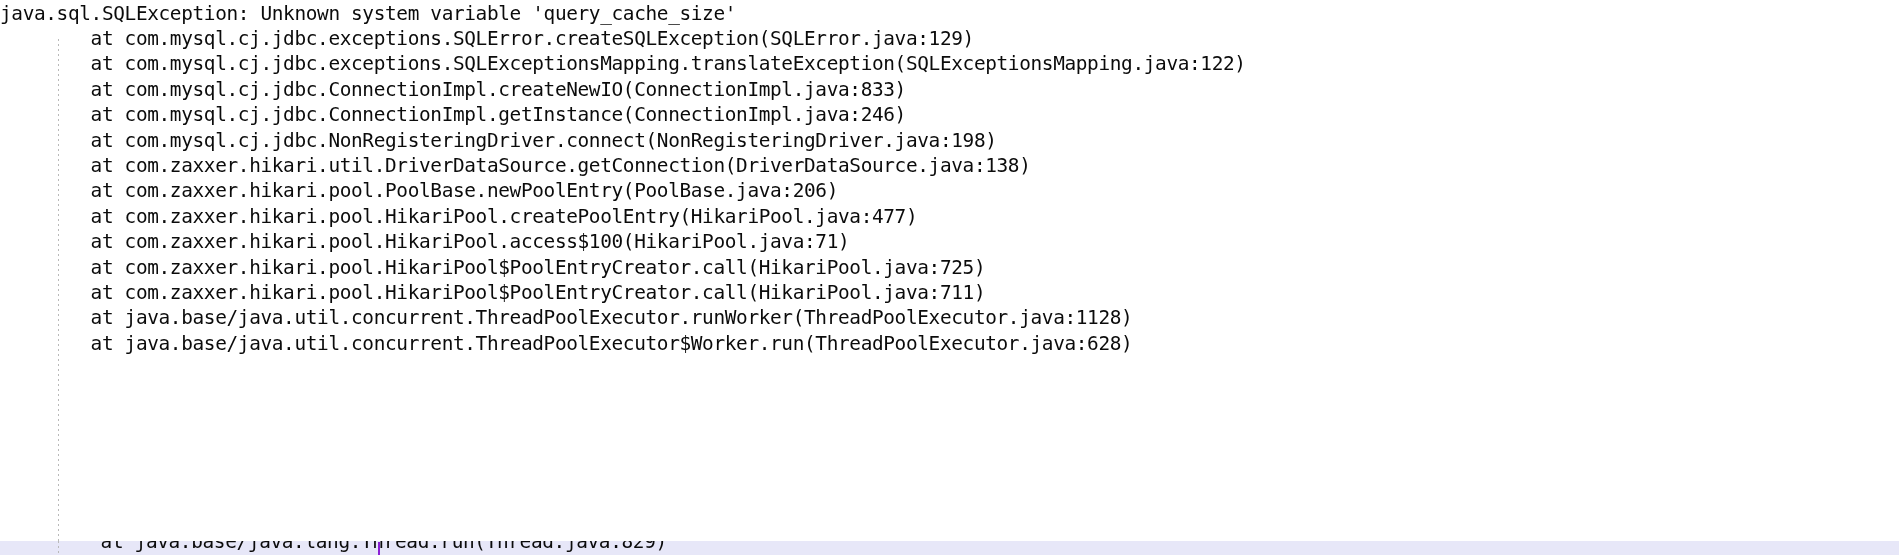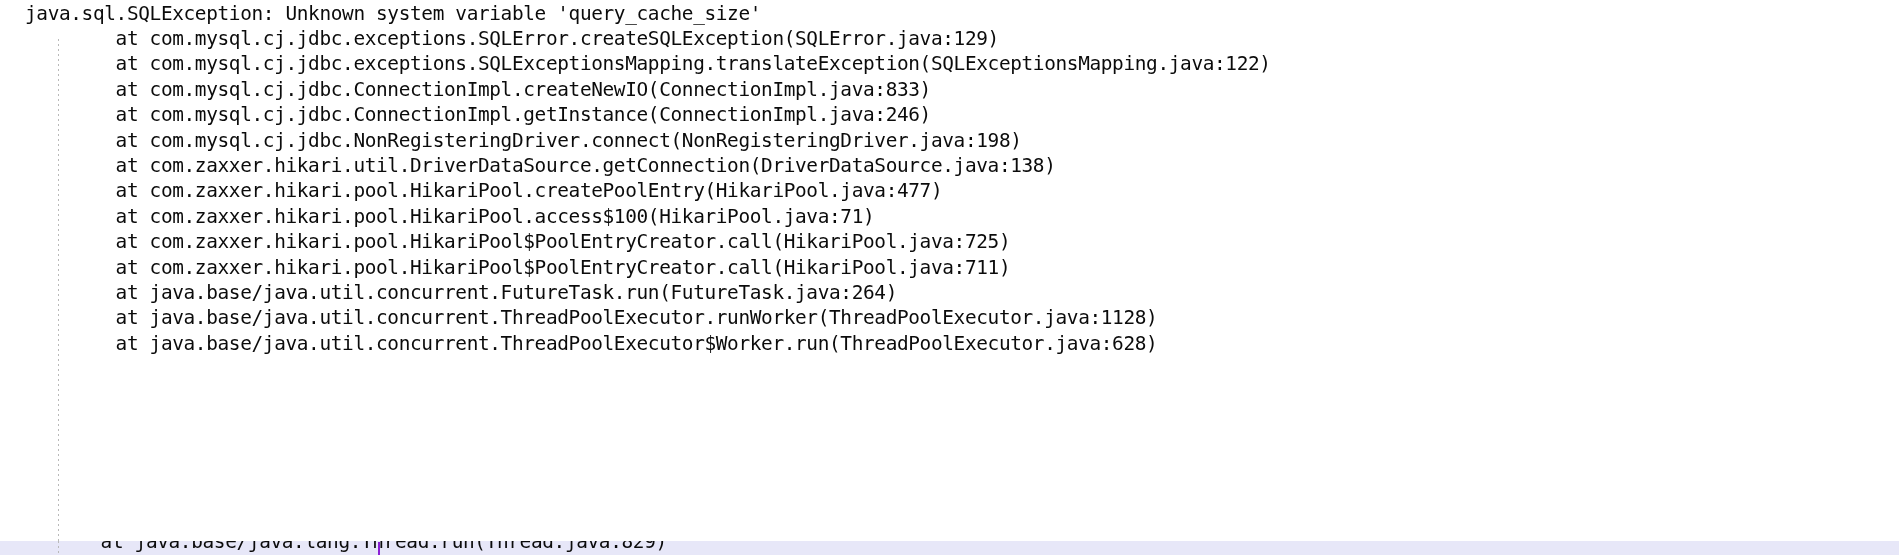--- a/index.html
+++ b/index.html
@@ -50,21 +50,21 @@
 
   .line {
     position: relative;
     height: 25.4px;
     line-height: 25.4px;
     white-space: pre;
     font-family: "DejaVu Sans Mono", "Liberation Mono", monospace;
     font-size: 19.4px;
     letter-spacing: -0.35px;
     color: #0b0b0b;
-    padding-left: 25px;
+    padding-left: 0;
     box-sizing: border-box;
   }
   .line:first-child {
     height: 26px;
     line-height: 28px;
   }
 
   
   #caret-row {
     position: absolute;
@@ -116,25 +116,25 @@
   <div id="indent-guide"></div>
 
   <div id="stacktrace">
     <div class="line">java.sql.SQLException: Unknown system variable 'query_cache_size'</div>
     <div class="line">        at com.mysql.cj.jdbc.exceptions.SQLError.createSQLException(SQLError.java:129)</div>
     <div class="line">        at com.mysql.cj.jdbc.exceptions.SQLExceptionsMapping.translateException(SQLExceptionsMapping.java:122)</div>
     <div class="line">        at com.mysql.cj.jdbc.ConnectionImpl.createNewIO(ConnectionImpl.java:833)</div>
     <div class="line">        at com.mysql.cj.jdbc.ConnectionImpl.getInstance(ConnectionImpl.java:246)</div>
     <div class="line">        at com.mysql.cj.jdbc.NonRegisteringDriver.connect(NonRegisteringDriver.java:198)</div>
     <div class="line">        at com.zaxxer.hikari.util.DriverDataSource.getConnection(DriverDataSource.java:138)</div>
+    <div class="line">        at com.zaxxer.hikari.pool.PoolBase.newPoolEntry(PoolBase.java:206)</div>
     <div class="line">        at com.zaxxer.hikari.pool.HikariPool.createPoolEntry(HikariPool.java:477)</div>
     <div class="line">        at com.zaxxer.hikari.pool.HikariPool.access$100(HikariPool.java:71)</div>
     <div class="line">        at com.zaxxer.hikari.pool.HikariPool$PoolEntryCreator.call(HikariPool.java:725)</div>
     <div class="line">        at com.zaxxer.hikari.pool.HikariPool$PoolEntryCreator.call(HikariPool.java:711)</div>
-    <div class="line">        at java.base/java.util.concurrent.FutureTask.run(FutureTask.java:264)</div>
     <div class="line">        at java.base/java.util.concurrent.ThreadPoolExecutor.runWorker(ThreadPoolExecutor.java:1128)</div>
     <div class="line">        at java.base/java.util.concurrent.ThreadPoolExecutor$Worker.run(ThreadPoolExecutor.java:628)</div>
   </div>
 
   <div id="caret-row">
     <div id="caret-row-indent-guide"></div>
     <div id="caret-row-text">        at java.base/java.lang.Thread.run(Thread.java:829)</div>
     <div id="text-caret" style="left: 378px;"></div>
   </div>
 

